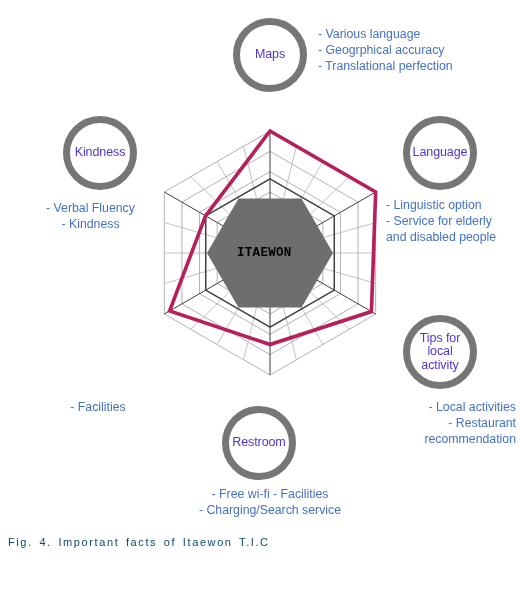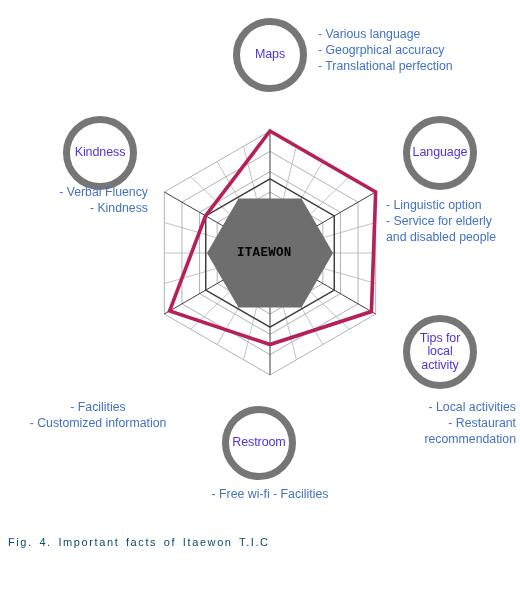--- a/index.html
+++ b/index.html
@@ -252,27 +252,27 @@
   </div>
 
   <div class="annot" style="left:383px; top:399px; text-align:right; width:133px;">
     <span class="annot-row">- Local activities</span>
     <span class="annot-row">- Restaurant</span>
     <span class="annot-row">recommendation</span>
   </div>
 
   <div class="annot center" style="left:155px; top:486px; width:230px;">
     <span class="annot-row">- Free wi-fi       - Facilities</span>
+    <span class="annot-row">- Charging/Search service</span>
   </div>
 
   <div class="annot center" style="left:8px; top:399px; width:180px;">
     <span class="annot-row">- Facilities</span>
-    <span class="annot-row">- Customized information</span>
-  </div>
-
-  <div class="annot center" style="left:33px; top:184px; width:115px;text-align:right;">
+  </div>
+
+  <div class="annot center" style="left:33px; top:200px; width:115px;">
     <span class="annot-row">- Verbal Fluency</span>
     <span class="annot-row">- Kindness</span>
   </div>
 
   <div class="caption">Fig. 4. Important facts of Itaewon T.I.C</div>
 
 </div>
 
 </body></html>

